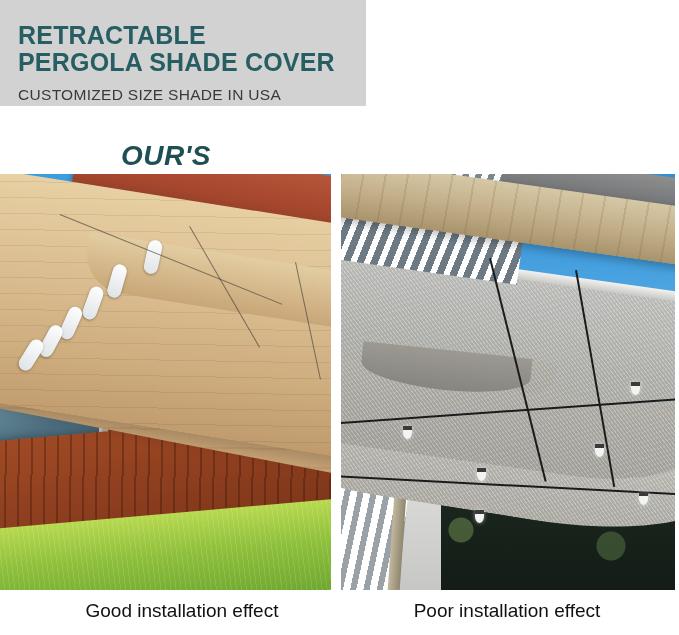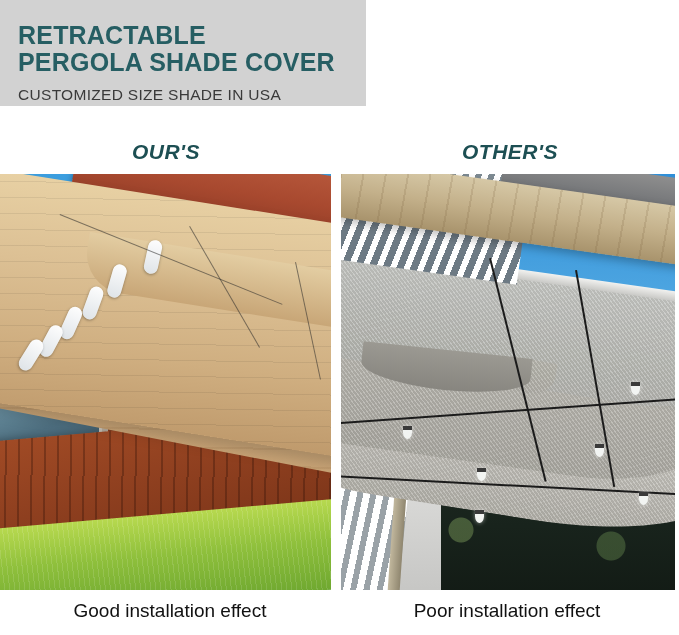--- a/index.html
+++ b/index.html
@@ -32,21 +32,21 @@
     color:#3a3a3a;
     font-size:15.5px;
     font-weight:normal;
     letter-spacing:0.3px;
   }
 
   
   .col-head {
     position:absolute; top:140px;
     font-style:italic; font-weight:bold;
-    font-size:21px; color:#1d4f53;
+    font-size:28px; color:#1d4f53;
     letter-spacing:0.5px;
     text-align:center;
   }
   .col-head.left  { left:0;   width:332px; }
   .col-head.right { left:341px; width:338px; }
 
   
   .photo {
     position:absolute; top:174px; height:416px;
     overflow:hidden; background:#cfd6da;
@@ -273,36 +273,35 @@
     z-index:20;
   }
   .vs-badge svg { display:block; }
 
   
   .caption {
     position:absolute; top:600px;
     font-size:19px; color:#111;
     text-align:center;
   }
-  .caption.left  { left:4px;   width:332px; }
+  .caption.left  { left:16px;   width:332px; }
   .caption.right { left:338px; width:338px; }
 </style>
 </head>
 <body>
 
 <div id="root">
 
   <div class="banner">
     <div class="banner-title">RETRACTABLE
 PERGOLA SHADE COVER</div>
     <div class="banner-sub">CUSTOMIZED SIZE SHADE IN USA</div>
   </div>
 
   <div class="col-head left">OUR'S</div>
-  <div class="col-head right">OTHER'S</div>
 
   <div class="photo left">
     <div class="scene">
       <div class="layer l-sky"></div>
       <div class="layer l-dish"></div>
       <div class="layer l-house"></div>
       <div class="layer l-wall"></div>
       <div class="layer l-fence"></div>
       <div class="layer l-flowers"></div>
       <div class="layer l-tree-trunk"></div>

